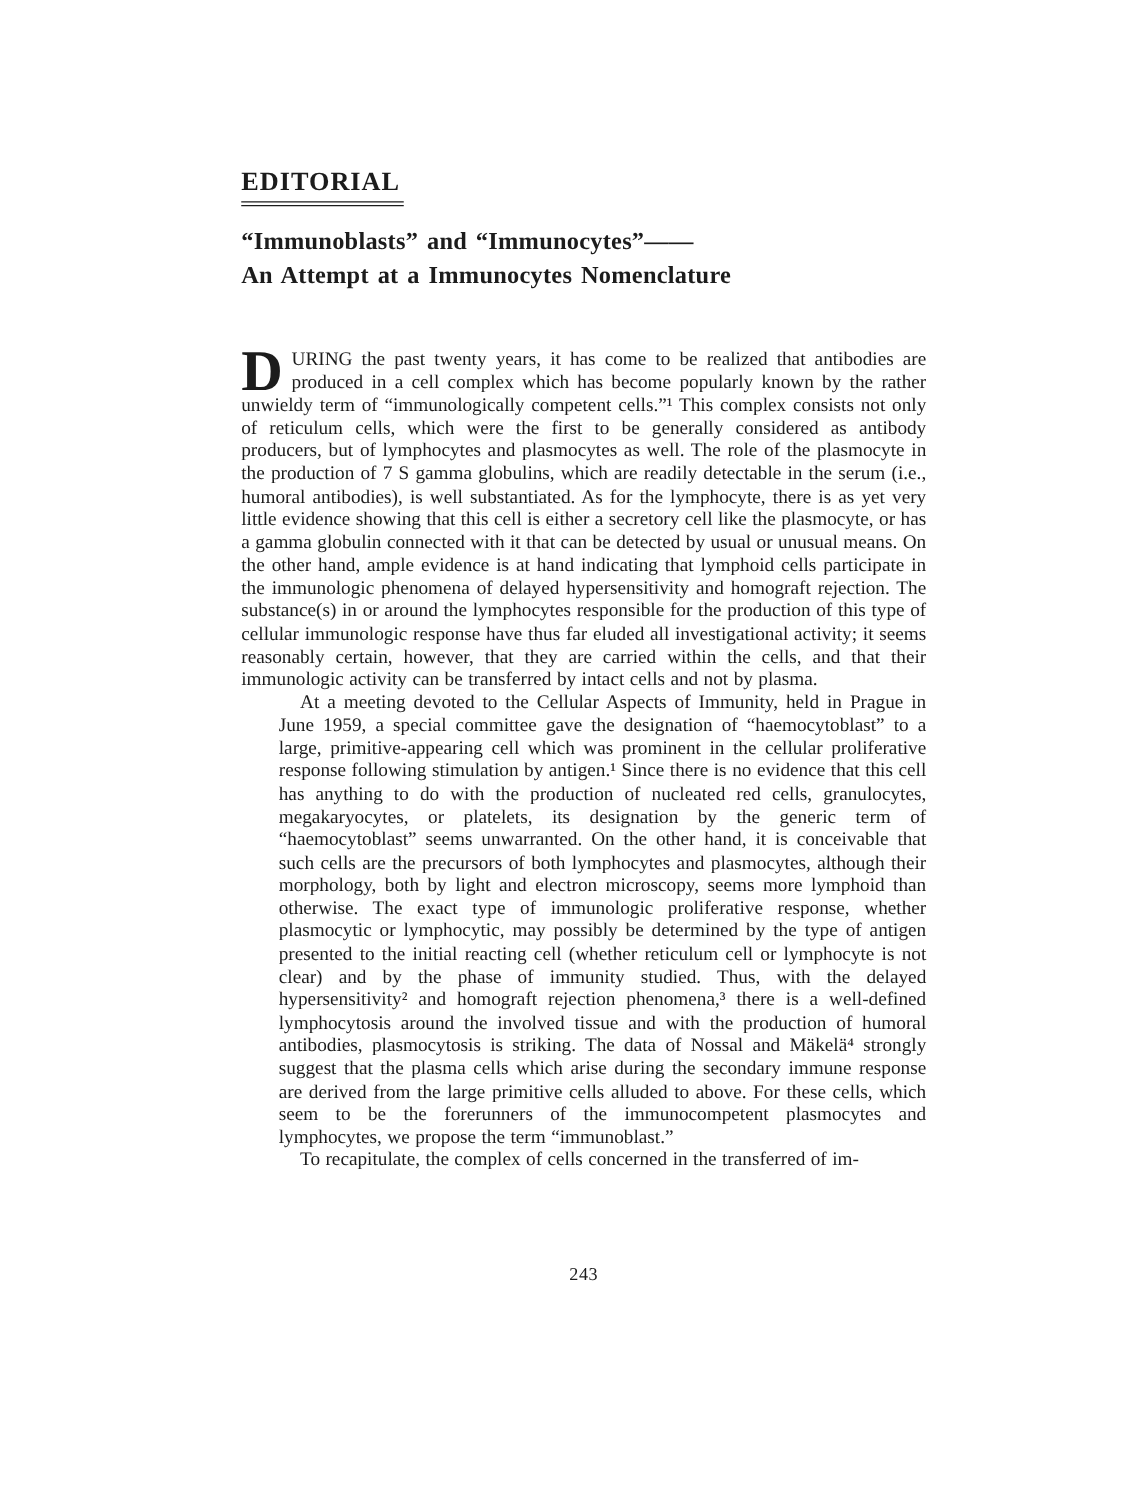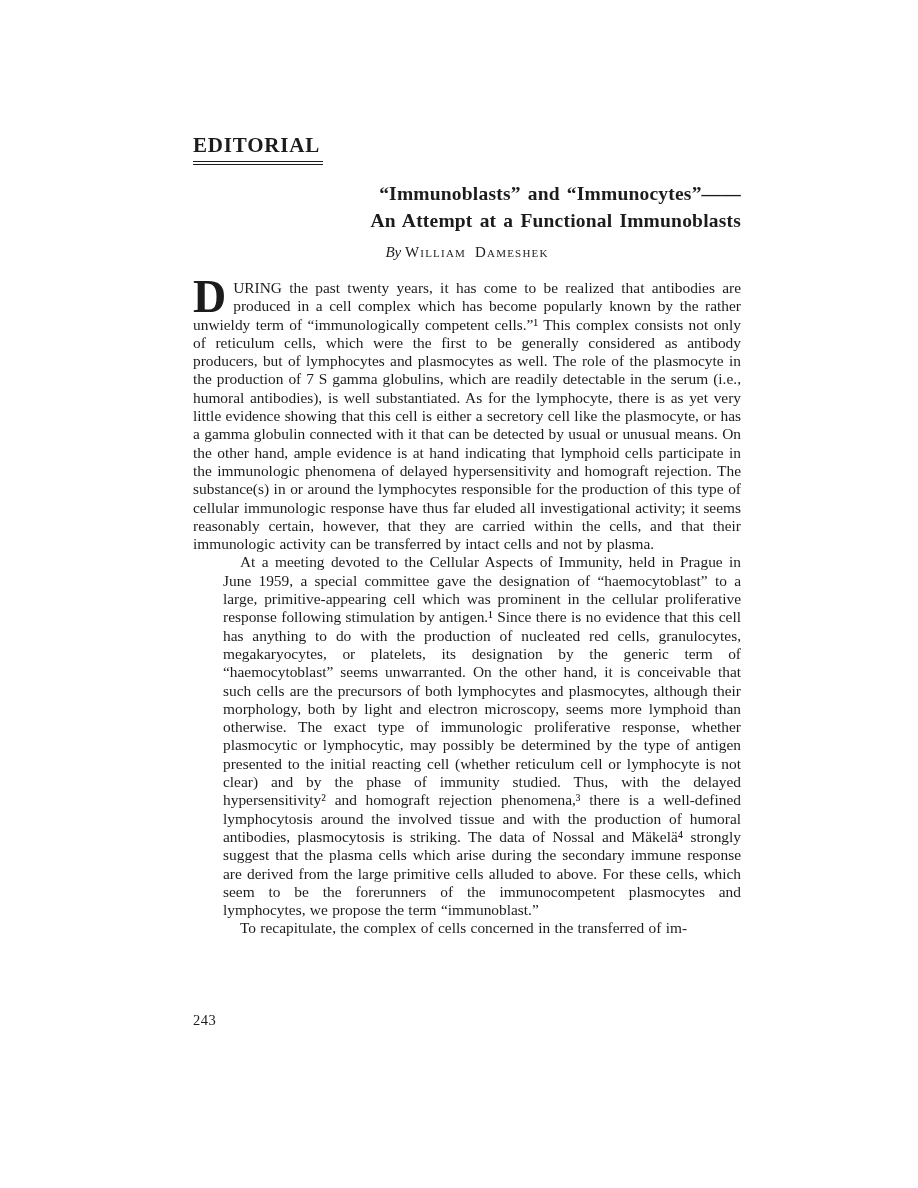--- a/index.html
+++ b/index.html
@@ -25,21 +25,21 @@
     font-weight: bold;
     letter-spacing: 0.8px;
     padding: 0 3px 3px 0;
     border-bottom: 4px double #1c1c1c;
   }
   .title-block {
     position: absolute;
     left: 193px;
     top: 180px;
     width: 548px;
-    text-align: right;
+    text-align: left;
     font-weight: bold;
     font-size: 19.5px;
     line-height: 27px;
     letter-spacing: 0.2px;
     word-spacing: 2px;
   }
   .byline {
     position: absolute;
     left: 193px;
     top: 244px;
@@ -77,40 +77,37 @@
     font-size: 46px;
     line-height: 36px;
     font-weight: bold;
     margin: 0 7px 0 0;
   }
   .page-number {
     position: absolute;
     left: 193px;
     top: 1012px;
     width: 548px;
+    text-align: center;
     font-size: 14.5px;
     letter-spacing: 0.5px;
   }
 </style>
 </head>
 <body>
 
 <div class="page">
 
   <div class="section-label">EDITORIAL</div>
 
   <div class="title-block">
     <div>“Immunoblasts” and “Immunocytes”——</div>
-    <div>An Attempt at a Functional Immunoblasts</div>
+    <div>An Attempt at a Immunocytes Nomenclature</div>
   </div>
 
-  <div class="byline">
-    <span class="by">By</span>
-    <span class="author">William Dameshek</span>
-  </div>
 
   <div class="body-text">
     <p>
       <span class="dropcap">D</span>
       <span>URING the past twenty years, it has come to be realized that antibodies are produced in a cell complex which has become popularly known by the rather unwieldy term of “immunologically competent cells.”¹ This complex consists not only of reticulum cells, which were the first to be generally considered as antibody producers, but of lymphocytes and plasmocytes as well. The role of the plasmocyte in the production of 7 S gamma globulins, which are readily detectable in the serum (i.e., humoral antibodies), is well substantiated. As for the lymphocyte, there is as yet very little evidence showing that this cell is either a secretory cell like the plasmocyte, or has a gamma globulin connected with it that can be detected by usual or unusual means. On the other hand, ample evidence is at hand indicating that lymphoid cells participate in the immunologic phenomena of delayed hypersensitivity and homograft rejection. The substance(s) in or around the lymphocytes responsible for the production of this type of cellular immunologic response have thus far eluded all investigational activity; it seems reasonably certain, however, that they are carried within the cells, and that their immunologic activity can be transferred by intact cells and not by plasma.</span>
     </p>
     <p class="indented">At a meeting devoted to the Cellular Aspects of Immunity, held in Prague in June 1959, a special committee gave the designation of “haemocytoblast” to a large, primitive-appearing cell which was prominent in the cellular proliferative response following stimulation by antigen.¹ Since there is no evidence that this cell has anything to do with the production of nucleated red cells, granulocytes, megakaryocytes, or platelets, its designation by the generic term of “haemocytoblast” seems unwarranted. On the other hand, it is conceivable that such cells are the precursors of both lymphocytes and plasmocytes, although their morphology, both by light and electron microscopy, seems more lymphoid than otherwise. The exact type of immunologic proliferative response, whether plasmocytic or lymphocytic, may possibly be determined by the type of antigen presented to the initial reacting cell (whether reticulum cell or lymphocyte is not clear) and by the phase of immunity studied. Thus, with the delayed hypersensitivity² and homograft rejection phenomena,³ there is a well-defined lymphocytosis around the involved tissue and with the production of humoral antibodies, plasmocytosis is striking. The data of Nossal and Mäkelä⁴ strongly suggest that the plasma cells which arise during the secondary immune response are derived from the large primitive cells alluded to above. For these cells, which seem to be the forerunners of the immunocompetent plasmocytes and lymphocytes, we propose the term “immunoblast.”</p>
     <p class="indented">To recapitulate, the complex of cells concerned in the transferred of im-</p>
   </div>
 

